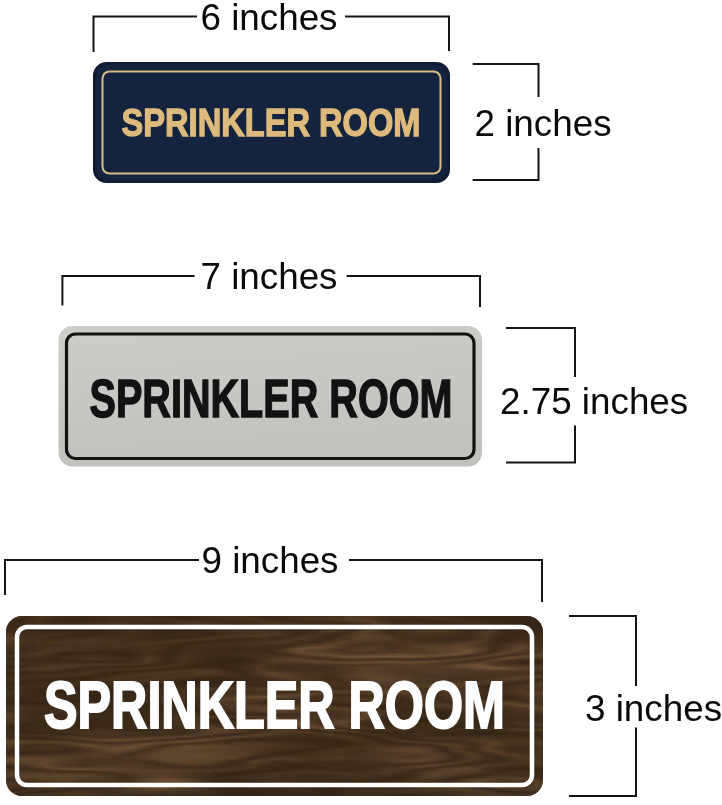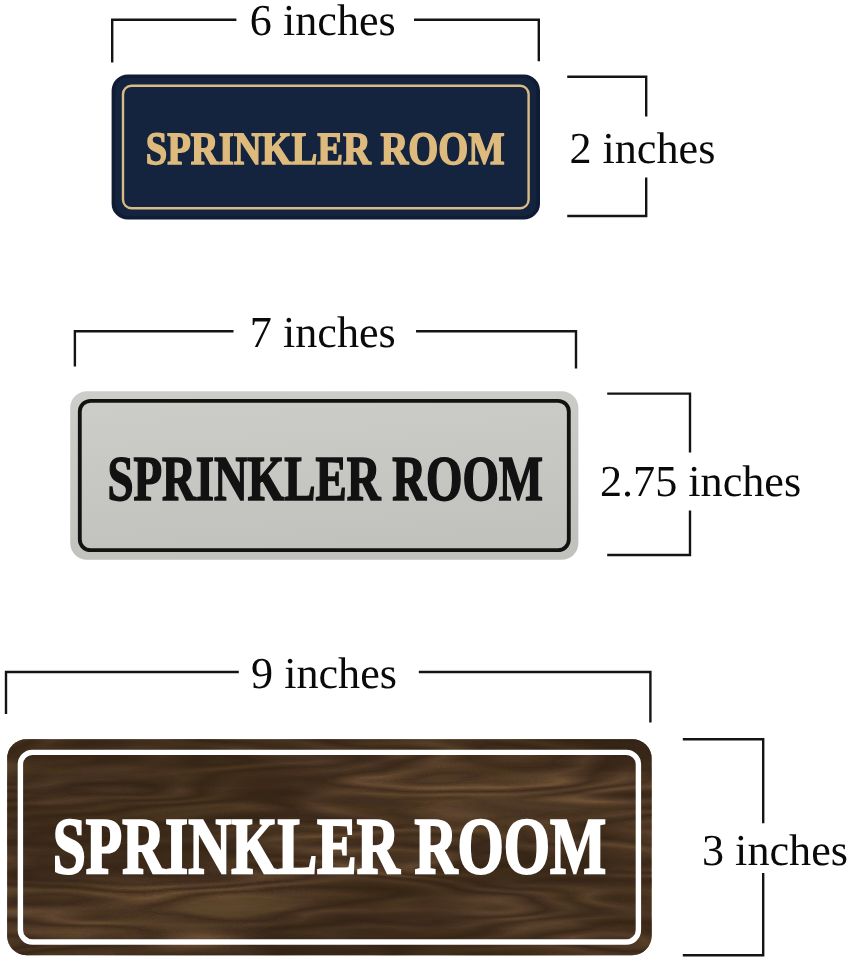--- a/index.html
+++ b/index.html
@@ -1,17 +1,17 @@
 <!DOCTYPE html>
 <html><head>
 <meta charset="utf-8">
 <style>
   html,body{margin:0;padding:0;background:#ffffff;}
   #stage{position:relative;width:722px;height:805px;background:#ffffff;overflow:hidden;
-         font-family:Liberation Serif, serif;}
+         font-family:Liberation Sans, sans-serif;}
   svg{position:absolute;left:0;top:0;}
 </style>
 </head>
 <body>
 <div id="stage">
 <svg width="722" height="805" viewBox="0 0 722 805" xmlns="http://www.w3.org/2000/svg">
   <defs>
 
     <filter id="woodd" x="-3%" y="-6%" width="106%" height="112%">
       <feTurbulence type="fractalNoise" baseFrequency="0.004 0.038" numOctaves="5" seed="19" result="n"></feTurbulence>

